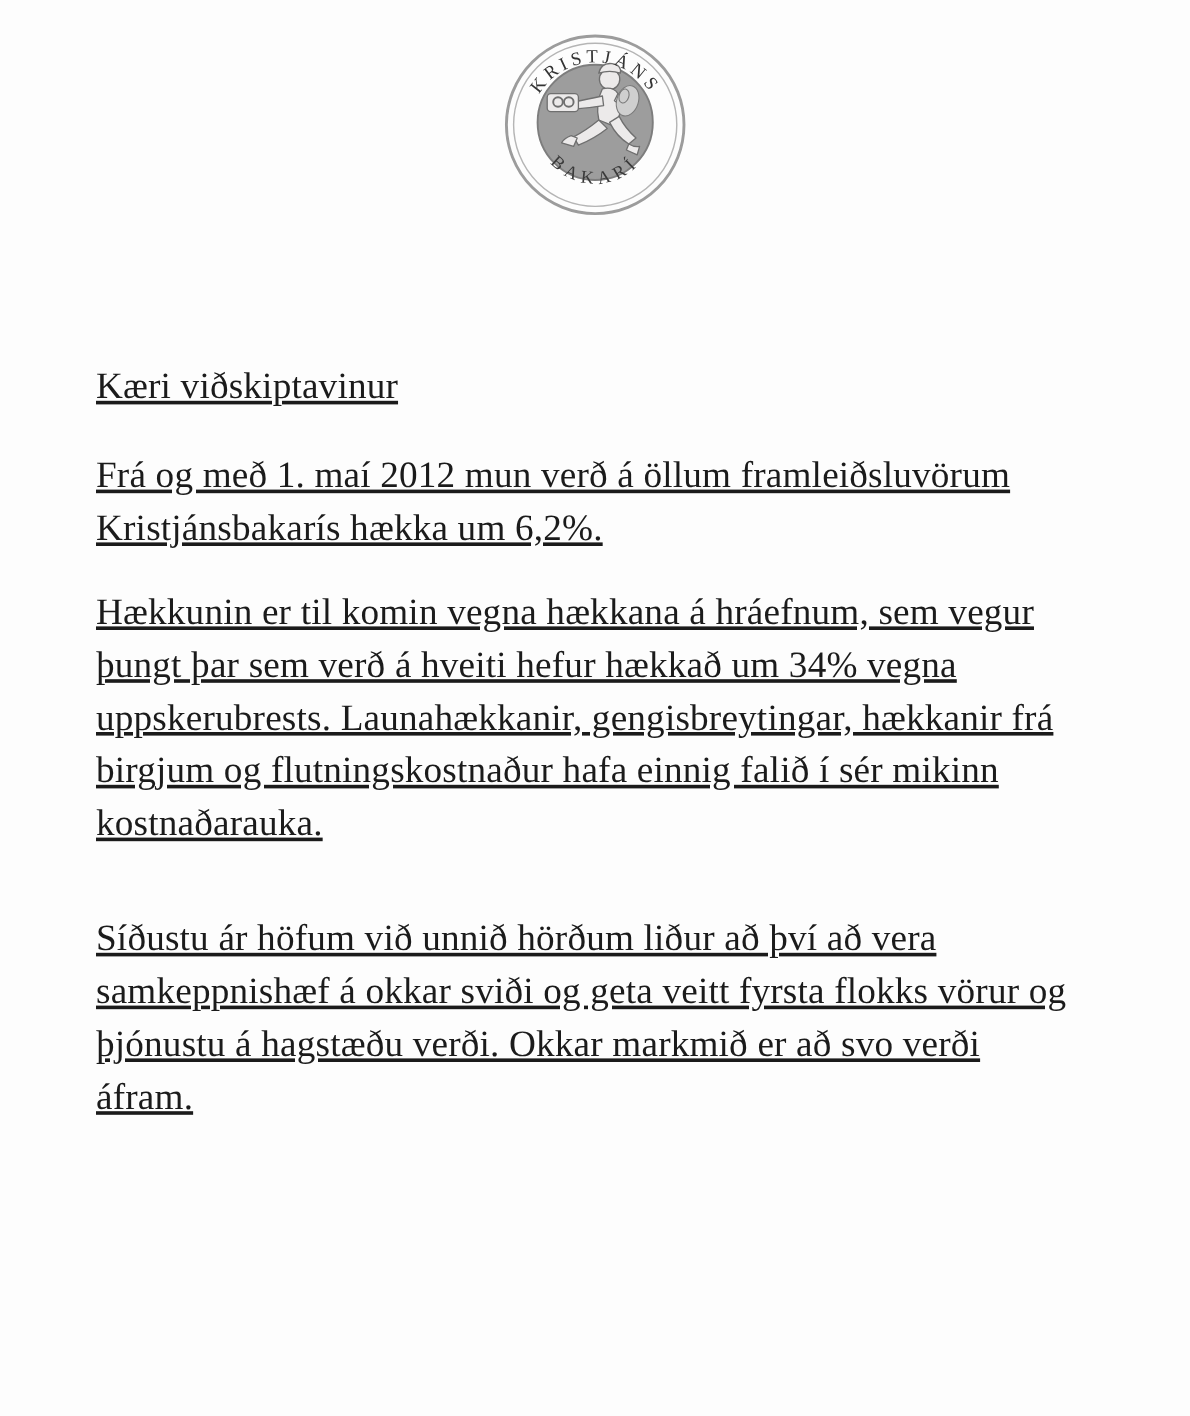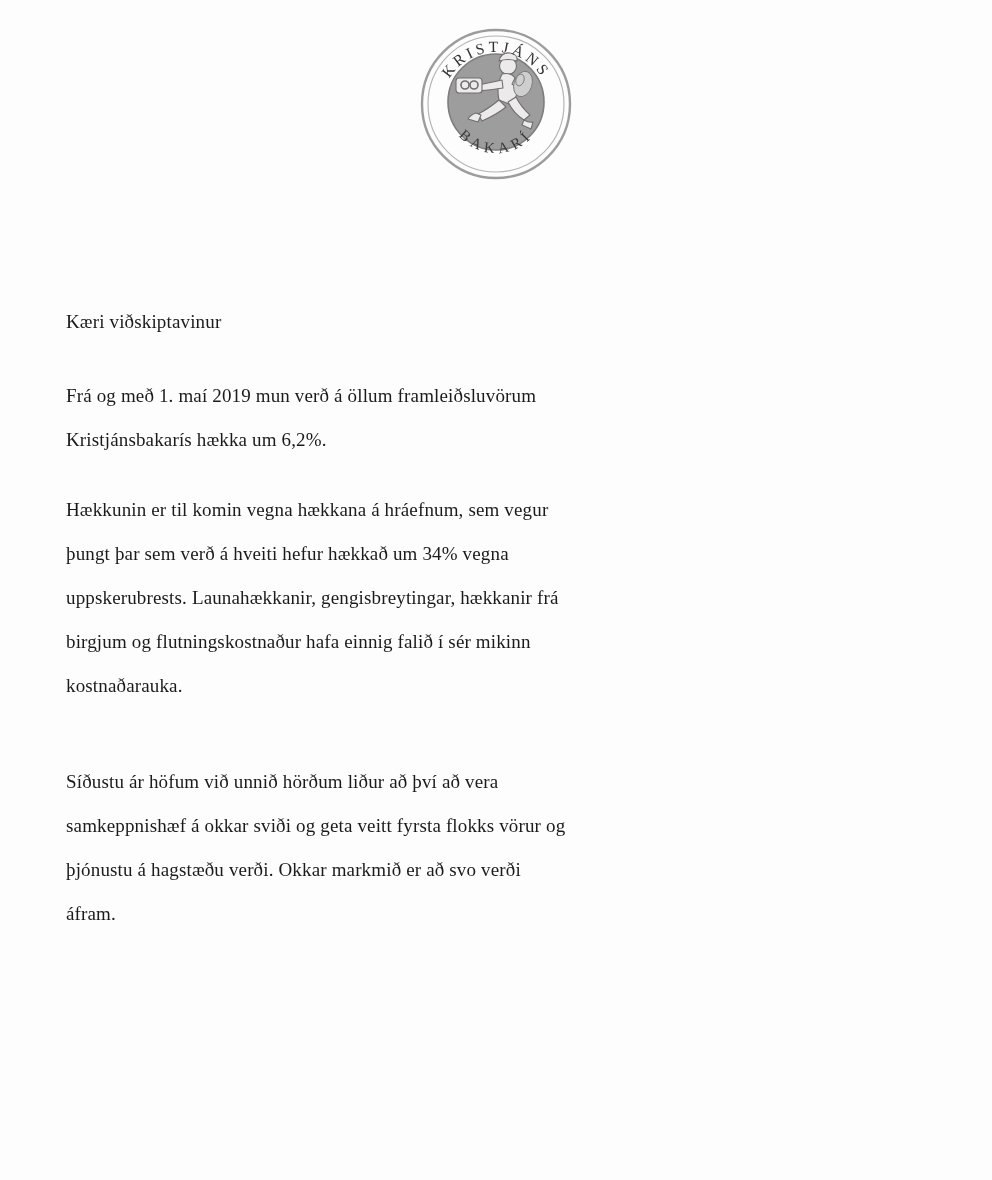--- a/index.html
+++ b/index.html
@@ -41,26 +41,27 @@
   .logo-svg { display: block; width: 160px; height: 160px; }
 
   
   .letter {
     position: absolute;
     left: 63px;
     top: 300px;
     width: 900px;
   }
   .para {
-    font-size: 19px;
+    font-size: 31px;
     line-height: 44px;
     letter-spacing: 0.15px;
-    margin: 0 0 0 3px;
+    margin: 0 0 0 17px;
     color: #1b1b1b;
     white-space: pre-wrap;
+    text-decoration: underline;
   }
   .gap-greeting { height: 30px; }
   .gap { height: 26px; }
   .gap-signoff { height: 44px; }
 </style>
 </head>
 <body>
 
 <div class="page">
 
@@ -119,21 +120,21 @@
         </text>
       </svg>
     </div>
   </div>
 
   <div class="letter">
 
     <p class="para">Kæri viðskiptavinur</p>
     <div class="gap-greeting"></div>
 
-    <p class="para">Frá og með 1. maí 2019 mun verð á öllum framleiðsluvörum
+    <p class="para">Frá og með 1. maí 2012 mun verð á öllum framleiðsluvörum
 Kristjánsbakarís hækka um 6,2%.</p>
     <div class="gap"></div>
 
     <p class="para">Hækkunin er til komin vegna hækkana á hráefnum, sem vegur
 þungt þar sem verð á hveiti hefur hækkað um 34% vegna
 uppskerubrests. Launahækkanir, gengisbreytingar, hækkanir frá
 birgjum og flutningskostnaður hafa einnig falið í sér mikinn
 kostnaðarauka.</p>
     <div class="gap"></div>
 

